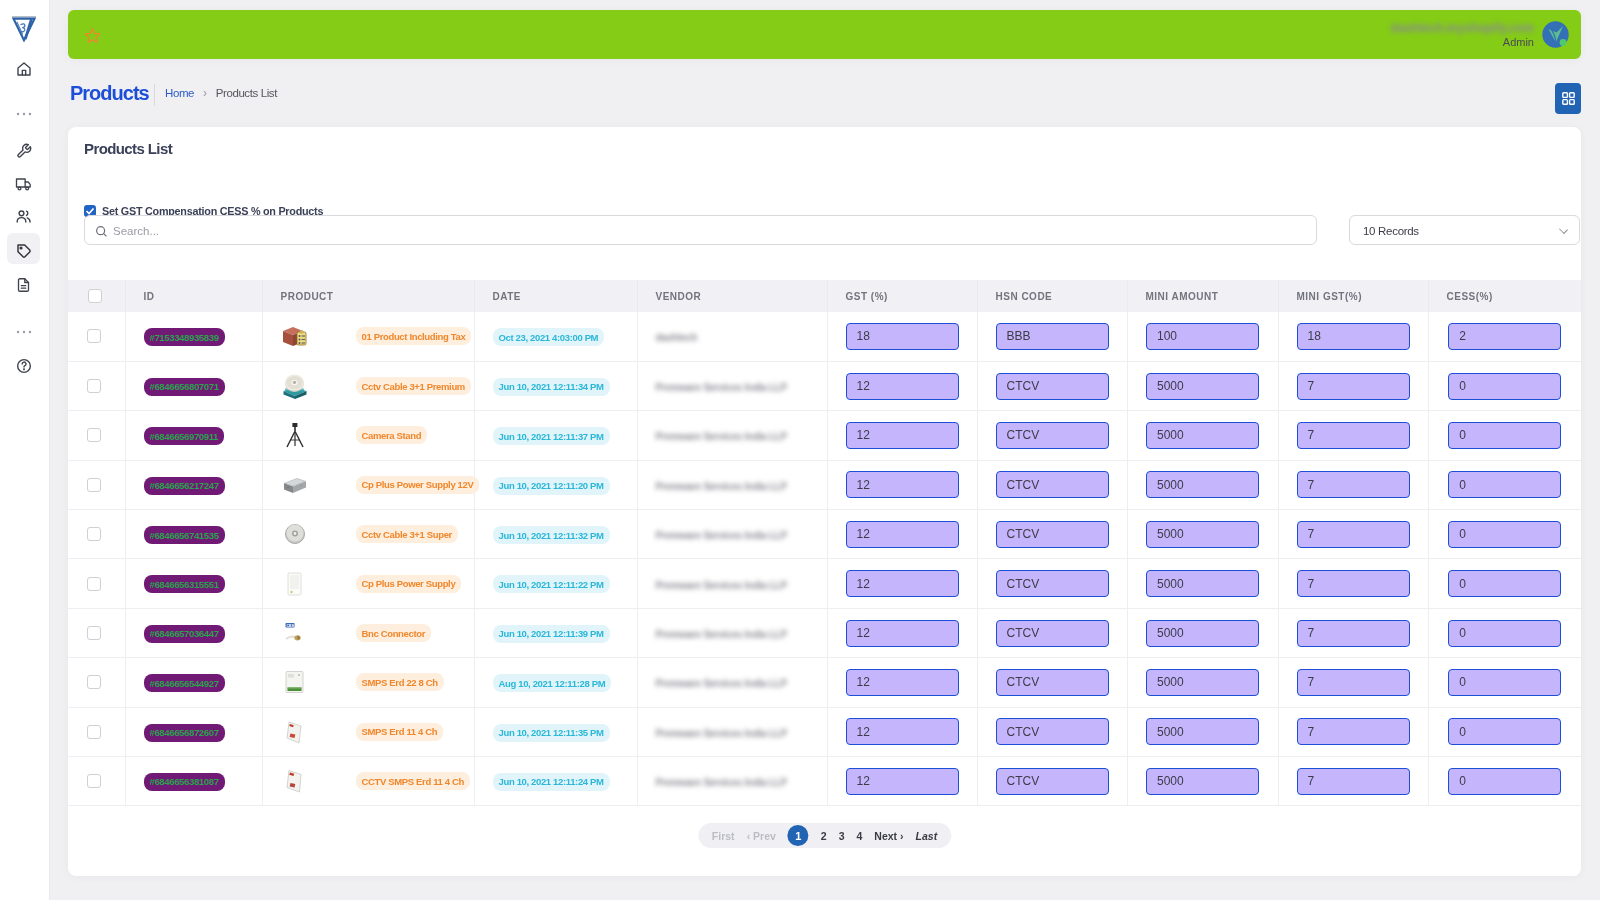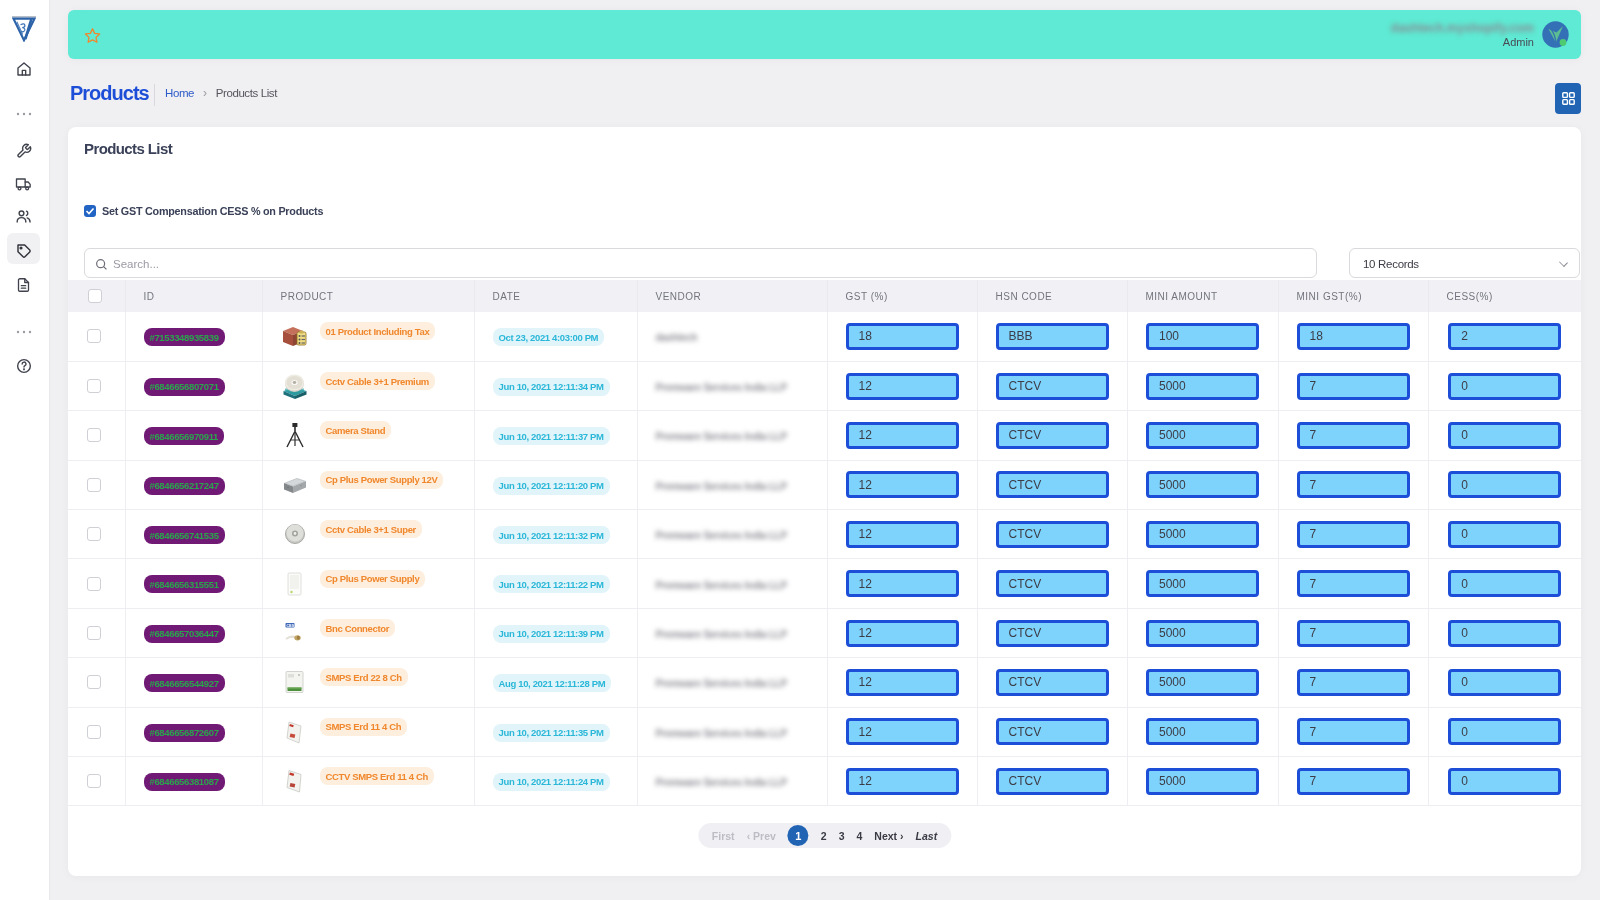--- a/index.html
+++ b/index.html
@@ -1,64 +1,64 @@
 <!DOCTYPE html>
 <html><head>
 <meta charset="utf-8">
 <style>
 * { margin:0; padding:0; box-sizing:border-box; }
 html,body { width:1600px; height:900px; overflow:hidden; background:#f0f0f2; font-family:"Liberation Sans", sans-serif; }
 .sidebar { position:fixed; left:0; top:0; width:50px; height:900px; background:#fff; border-right:1px solid #e9e9ec; z-index:5; }
 .sidebar .icon { position:absolute; left:0; width:47px; display:flex; justify-content:center; }
-.topbar { position:absolute; left:68px; top:10px; width:1513px; height:49px; background:#5eead4; border-radius:6px; box-shadow:0 1px 10px rgba(0,0,0,0.04); }
+.topbar { position:absolute; left:68px; top:10px; width:1513px; height:49px; background:#84cc16; border-radius:6px; box-shadow:0 1px 10px rgba(0,0,0,0.04); }
 .star { position:absolute; left:16px; top:17px; }
 .acct { position:absolute; right:12px; top:0; height:49px; display:flex; align-items:center; }
 .acct-text { text-align:right; margin-right:8px; }
 .domain { color:#8a8a92; font-size:12px; filter:blur(2.5px); font-weight:bold; }
 .admin { color:#4a4a55; font-size:11px; margin-top:1px; }
 .avatar { width:27px; height:27px; }
 .pagehead { position:absolute; left:70px; top:70px; width:1511px; height:50px; }
 .pagehead h1 { font-size:20px; font-weight:bold; color:#1d4ed8; letter-spacing:-1px; position:absolute; left:0; top:12px; }
 .crumbsep { position:absolute; left:84px; top:14px; width:1px; height:22px; background:#d8d8de; }
 .crumb { position:absolute; left:95px; top:16px; font-size:11.5px; color:#55555e; letter-spacing:-0.4px; }
 .crumb a { color:#2d5bc8; text-decoration:none; }
 .crumb .gt { color:#9a9aa2; margin:0 9px; font-size:12px; }
 .gridbtn { position:absolute; right:0px; top:13px; width:26px; height:31px; background:#2264b4; border-radius:4px; display:flex; align-items:center; justify-content:center; }
 .card { position:absolute; left:68px; top:127px; width:1513px; height:749px; background:#fff; border-radius:8px; box-shadow:0 1px 10px rgba(0,0,0,0.04); }
 .card h2 { position:absolute; left:16px; top:13px; font-size:15px; font-weight:bold; color:#3a4158; letter-spacing:-0.6px; }
 .chk-row { position:absolute; left:16px; display:flex; align-items:center; }
 .chk-row .cb { width:12px; height:12px; background:#2264c4; border-radius:3px; margin-right:6px; display:flex; align-items:center; justify-content:center; }
 .chk-row label { font-size:10.8px; font-weight:bold; color:#3a4158; letter-spacing:-0.25px; }
-.searchrow { position:absolute; left:16px; top:121px; width:1481px; height:30px; }
+.searchrow { position:absolute; left:16px; top:88px; width:1481px; height:30px; }
 .search { position:absolute; left:0; top:0; width:1233px; height:30px; border:1px solid #d9d9de; border-radius:6px; background:#fff; }
 .search .mag { position:absolute; left:10px; top:8px; }
 .search .ph { position:absolute; left:28px; top:9px; font-size:11.5px; color:#9a9aa5; }
 .records { position:absolute; left:1250px; top:0; width:231px; height:30px; border:1px solid #d9d9de; border-radius:6px; background:#fff;margin-left:15px; }
 .records .txt { position:absolute; left:13px; top:9px; font-size:11.5px; color:#3c3c46; letter-spacing:-0.3px; }
 .records .chev { position:absolute; right:12px; top:12px; width:7px; height:7px; border-right:1.5px solid #8a8a92; border-bottom:1.5px solid #8a8a92; transform:rotate(45deg) scale(1,0.8); transform-origin:center; margin-top:-2px; }
 table.grid { position:absolute; left:0; top:153px; width:1513px; border-collapse:collapse; table-layout:fixed; }
 table.grid col.c0{width:57px;} table.grid col.c1{width:137px;} table.grid col.c2{width:212px;} table.grid col.c3{width:163px;} table.grid col.c4{width:190px;} table.grid col.c5{width:150px;} table.grid col.c6{width:150px;} table.grid col.c7{width:151px;} table.grid col.c8{width:150px;} table.grid col.c9{width:153px;}
-table.grid th { height:32px; background:#f1f1f5; font-size:10px; color:#73737e; text-align:left; font-weight:normal; letter-spacing:0.5px; padding-left:18px; border-right:1px solid #e9e9ee; }
+table.grid th { height:32px; background:#f1f1f5; font-size:10px; color:#73737e; text-align:left; font-weight:bold; letter-spacing:0.5px; padding-left:18px; border-right:1px solid #e9e9ee; }
 table.grid th:first-child { padding-left:19px; }
 table.grid th:last-child, table.grid td:last-child { border-right:none; }
 table.grid td { height:49.4px; border-bottom:1px solid #eeeef2; border-right:1px solid #eeeef2; padding-left:18px; vertical-align:middle; }
 table.grid td.incell { padding-left:0; }
 
 .cbx { width:14px; height:14px; border:1.5px solid #cfcfd6; border-radius:3px; background:#fff; margin-left:1px; }
 .pill { display:inline-block; font-size:9.5px; font-weight:bold; padding:3.5px 6px; border-radius:8px; white-space:nowrap; letter-spacing:-0.35px; }
 .pill.green { color:#2aa54c; background:#701a75; }
 .pill.orange { color:#f0872c; background:#fdeedd; }
 .pill.cyan { color:#2ab7d8; background:#e0f4fa; }
 td.prodcell { padding-left:17px; }
-.prodwrap { display:flex; align-items:flex-start; }
+.prodwrap { display:flex; align-items:center;gap:36px; }
 .prodwrap .pimg { width:28px; height:28px; margin-right:11px; flex:none; }
 td.datecell { padding-left:20px; }
 td.vendcell { padding-left:18px; }
 .vend { font-size:10px; color:#8f8f97; filter:blur(2.5px); font-weight:bold; white-space:nowrap; letter-spacing:-0.3px; }
-.tin { width:113px; height:27px; border:3px solid #1d4ed8; border-radius:4px; font-size:12px; color:#3c3c46; padding-left:10px; background:#7dd3fc; display:flex; align-items:center; margin:0 auto; }
+.tin { width:113px; height:27px; border:1px solid #1d4ed8; border-radius:4px; font-size:12px; color:#3c3c46; padding-left:10px; background:#c4b5fd; display:flex; align-items:center; margin:0 auto; }
 .pager { position:absolute; left:50%; transform:translateX(-50%); top:696px; height:25px; background:#f0f0f4; border-radius:14px; display:flex; align-items:center; font-size:10.5px; color:#3a3a45; padding:0 14px; font-weight:bold;text-align:right; }
 .pager .dis { color:#bcbcc5; }
 .pager span { margin:0 6px; }
 .pager .cur { width:21px; height:21px; background:#2264b4; color:#fff; border-radius:50%; display:flex; align-items:center; justify-content:center; font-size:11px; font-weight:bold; margin:0 6px; }
 </style>
 </head>
 <body>
 <div class="sidebar" id="sidebar">
   <div class="icon" style="top:15px;">
       <svg width="24" height="27" viewBox="0 0 24 27">

